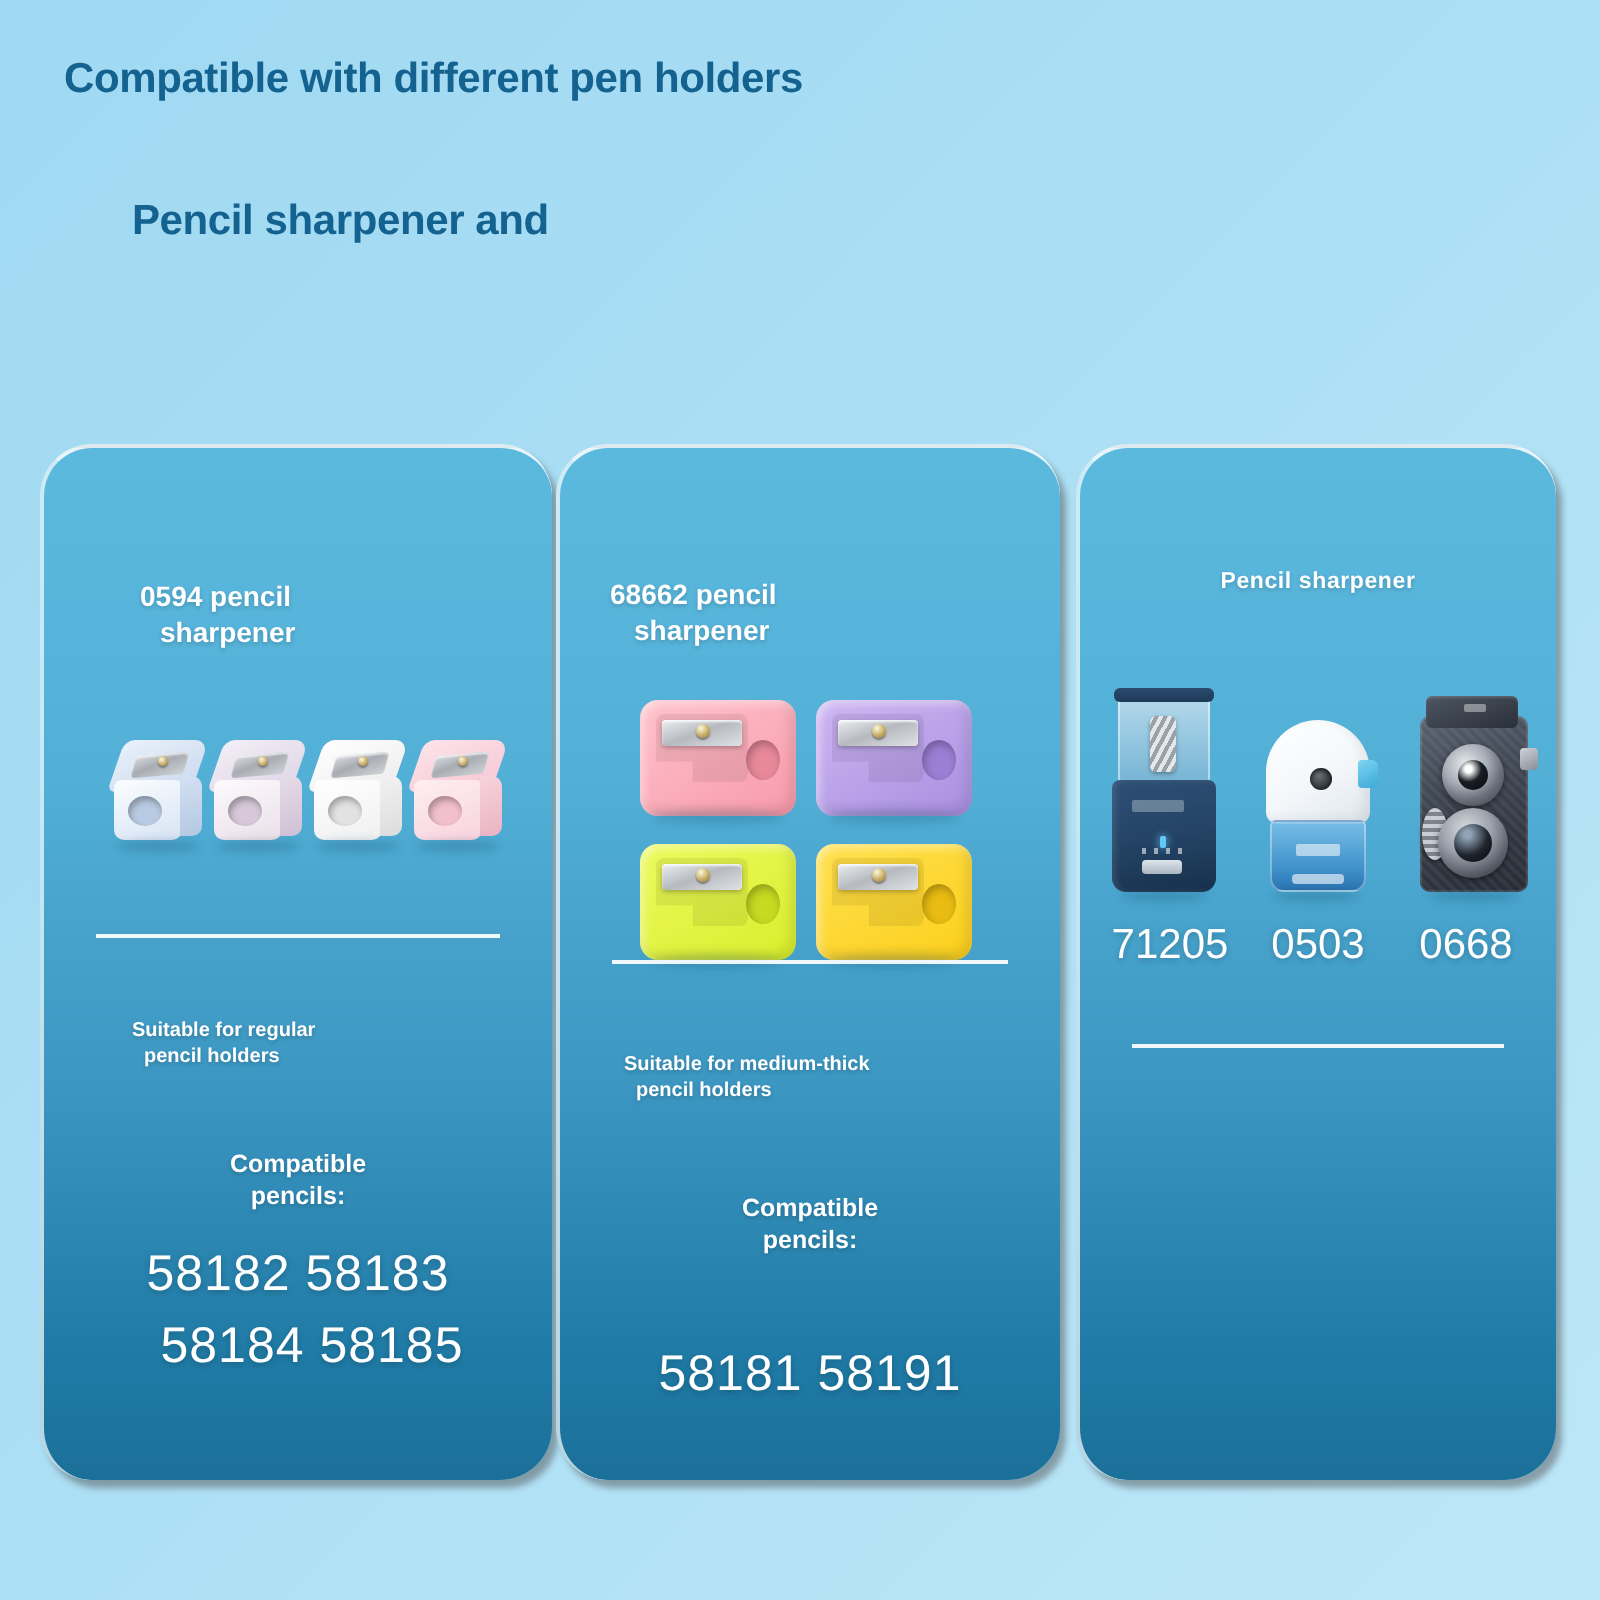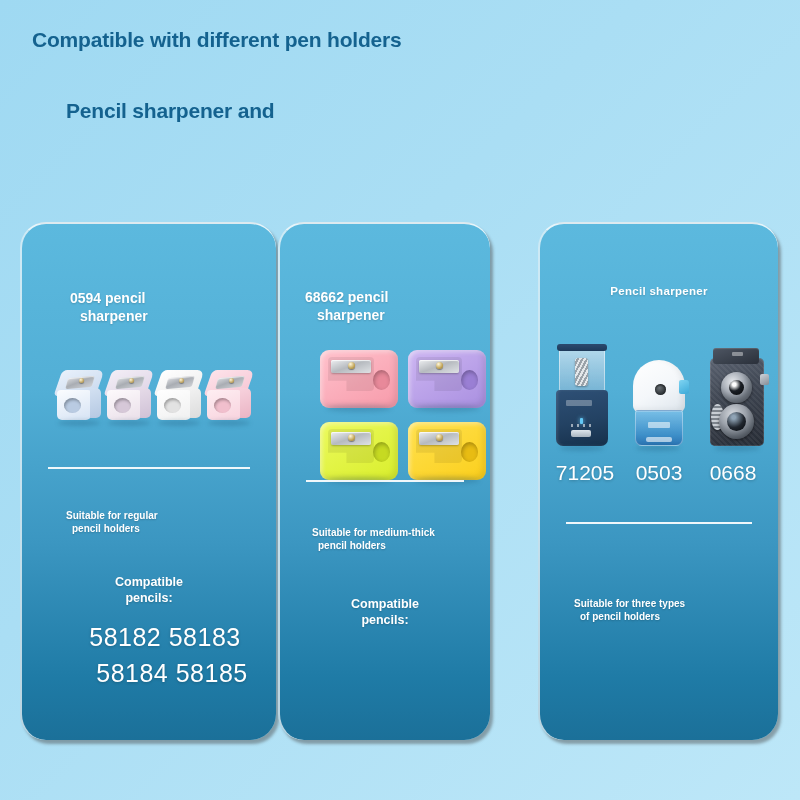--- a/index.html
+++ b/index.html
@@ -45,21 +45,21 @@
     top:0;
     height:518px;
     border-radius:26px;
     background:linear-gradient(180deg,#5cb9de 0%,#52afd6 32%,#3b96c1 62%,#1f7ba6 88%,#1b7099 100%);
     box-shadow:3px 4px 3px rgba(70,70,70,0.45);
     border-top:2px solid rgba(255,255,255,0.85);
     border-left:2px solid rgba(255,255,255,0.70);
     overflow:hidden;
   }
   .card-1{ left:20px;  width:256px; }
-  .card-2{ left:278px; width:212px; }
+  .card-2{ left:278px; width:252px; }
   .card-3{ left:538px; width:240px; }
 
   .card-title{
     position:absolute;
     color:#ffffff;
     font-weight:bold;
     text-shadow:0 1px 2px rgba(0,0,0,0.18);
     line-height:1.25;
   }
   .c1-title{ left:48px; top:66px;  font-size:14px; }
@@ -100,21 +100,21 @@
     line-height:1.3;
     text-align:center;
     text-shadow:0 1px 2px rgba(0,0,0,0.20);
   }
   .compat-label .l2{ display:block; }
   .c1-compat{ left:0; width:100%; top:350px; }
   .c2-compat{ left:0; width:100%; top:372px; }
 
   .codes{
     position:absolute;
-    left:16px; width:100%;
+    left:0; width:100%;
     color:#ffffff;
     font-size:25px;
     text-align:center;
     line-height:1.42;
     text-shadow:0 1px 3px rgba(0,0,0,0.22);
   }
   .c1-codes{ top:396px; }
   .c2-codes{ top:446px; }
   .codes .row{ display:block; letter-spacing:0.5px; }
   .c1-codes .row-2{ padding-left:14px; }
@@ -573,20 +573,23 @@
     <div class="sub-label c2-suit">
       <span>Suitable for medium-thick</span>
       <span class="l2">pencil holders</span>
     </div>
 
     <div class="compat-label c2-compat">
       <span>Compatible</span>
       <span class="l2">pencils:</span>
     </div>
 
+    <div class="codes c2-codes">
+      <span class="row row-1">58181  58191</span>
+    </div>
   </div>
 
   <div class="card card-3">
     <div class="card-title c3-title">Pencil sharpener</div>
 
     <div class="c3-row">
       <div class="m-electric">
         <div class="chamber"></div>
           <div class="cutter"></div>
           <div class="chamber-lip"></div>
@@ -619,19 +622,15 @@
     </div>
 
     <div class="c3-labels">
       <span>71205</span>
       <span>0503</span>
       <span>0668</span>
     </div>
 
     <div class="divider d3"></div>
 
-    <div class="sub-label c3-suit">
-      <span>Suitable for three types</span>
-      <span class="l2">of pencil holders</span>
-    </div>
   </div>
 
 </div>
 
 </body></html>

